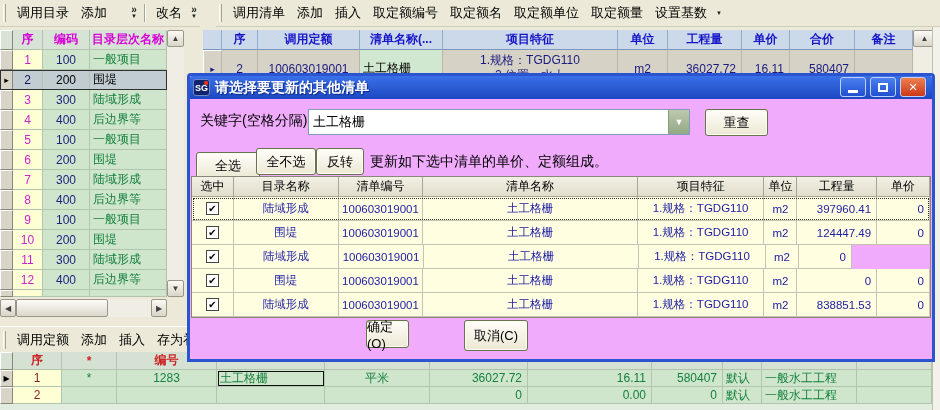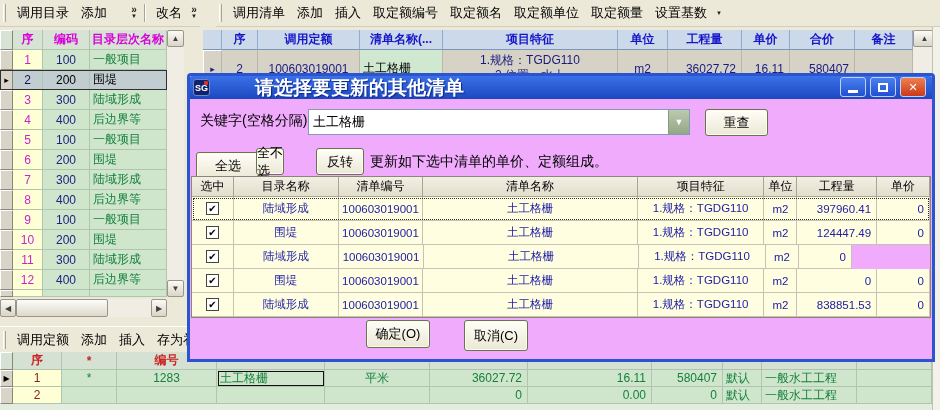--- a/index.html
+++ b/index.html
@@ -62,21 +62,21 @@
   .bw6{width:98px}.bw7{width:124px}.bw8{width:71px}.bw9{width:39px}.bw10{width:95px}.bw11{width:75px}
   .curcell{outline:1.5px solid #111;outline-offset:-2px;}
   
   .dialog{position:absolute;left:187px;top:73px;width:748px;height:289px;background:#f0abfc;
           border:3px solid #2b55d0;border-radius:4px 4px 0 0;z-index:10;}
   .dtitle{position:absolute;left:0;top:0;width:742px;height:23px;display:flex;align-items:center;
           background:linear-gradient(#3a70e8,#1c48c0);border-radius:2px 2px 0 0;}
   .dlg-icon{width:17px;height:17px;margin:0 5px 0 3px;background:#10246e;border:1px solid #6f86c8;border-radius:3px;
             color:#fff;font-size:9px;font-weight:bold;display:flex;align-items:center;justify-content:center;position:relative;}
   .dlg-icon::after{content:"";position:absolute;right:1px;top:1px;width:4px;height:4px;background:#e03020;border-radius:1px;}
-  .dtitle .txt{color:#fff;font-weight:bold;font-size:19px;text-shadow:1px 1px 1px #0a2a8a;margin-left:40px;}
+  .dtitle .txt{color:#fff;font-weight:bold;font-size:14px;text-shadow:1px 1px 1px #0a2a8a;}
   .wbtns{position:absolute;right:6px;top:1px;display:flex;gap:4px;}
   .wbtn{width:26px;height:20px;border:1px solid #bcd0f8;border-radius:3px;display:flex;align-items:center;
         justify-content:center;background:linear-gradient(#4a80f0,#2050d0);color:#fff;font-size:11px;}
   .wbtn.close{background:linear-gradient(#ee8050,#cc3818);font-weight:bold;}
   .minbar{width:10px;height:3px;background:#fff;margin-top:9px;}
   .maxbox{width:10px;height:9px;border:2px solid #fff;}
   .dlabel{position:absolute;left:10px;top:36px;font-size:14px;}
   .combo{position:absolute;left:118px;top:33px;width:382px;height:26px;border:1px solid #7f9db9;background:#fff;display:flex;}
   .combo input{flex:1;border:0;outline:0;padding:0 4px;font-size:13px;font-family:inherit;background:#fff;}
   .combo .drop{width:21px;background:linear-gradient(#bcc9ae,#93a885);border-left:1px solid #8a9a7e;color:#fff;
@@ -345,21 +345,21 @@
     <div class="dlabel">关键字(空格分隔)</div>
     <div class="combo">
       <input value="土工格栅" style="">
       <span class="drop">
           <span>▼</span>
         </span>
     </div>
     <div class="xpbtn" style="left:515px;top:33px;width:63px;">重查</div>
 
     <div class="xpbtn" style="left:6px;top:76px;width:64px;">全选</div>
-    <div class="xpbtn" style="left:66px;top:72px;width:28px;">全不选</div>
+    <div class="xpbtn" style="left:66px;top:72px;width:60px;">全不选</div>
     <div class="xpbtn" style="left:126px;top:72px;width:48px;">反转</div>
     <div class="dhint">更新如下选中清单的单价、定额组成。</div>
 
     <div class="dt">
       <div class="dt-head">
         <div class="cell dw0">选中</div>
         <div class="cell dw1">目录名称</div>
         <div class="cell dw2">清单编号</div>
         <div class="cell dw3">清单名称</div>
         <div class="cell dw4">项目特征</div>
@@ -421,17 +421,17 @@
         <div class="cell dw1">陆域形成</div>
         <div class="cell dw2">100603019001</div>
         <div class="cell dw3">土工格栅</div>
         <div class="cell dw4">1.规格：TGDG110</div>
         <div class="cell dw5">m2</div>
         <div class="cell dw6 rgt">838851.53</div>
         <div class="cell dw7 rgt">0</div>
       </div>
     </div>
 
-    <div class="xpbtn" style="left:176px;top:244px;width:64px;height:28px;">确定(O)</div>
+    <div class="xpbtn" style="left:176px;top:244px;width:43px;height:28px;">确定(O)</div>
     <div class="xpbtn" style="left:274px;top:244px;width:64px;height:31px;">取消(C)</div>
   </div>
 
 </div>
 
 </body></html>

